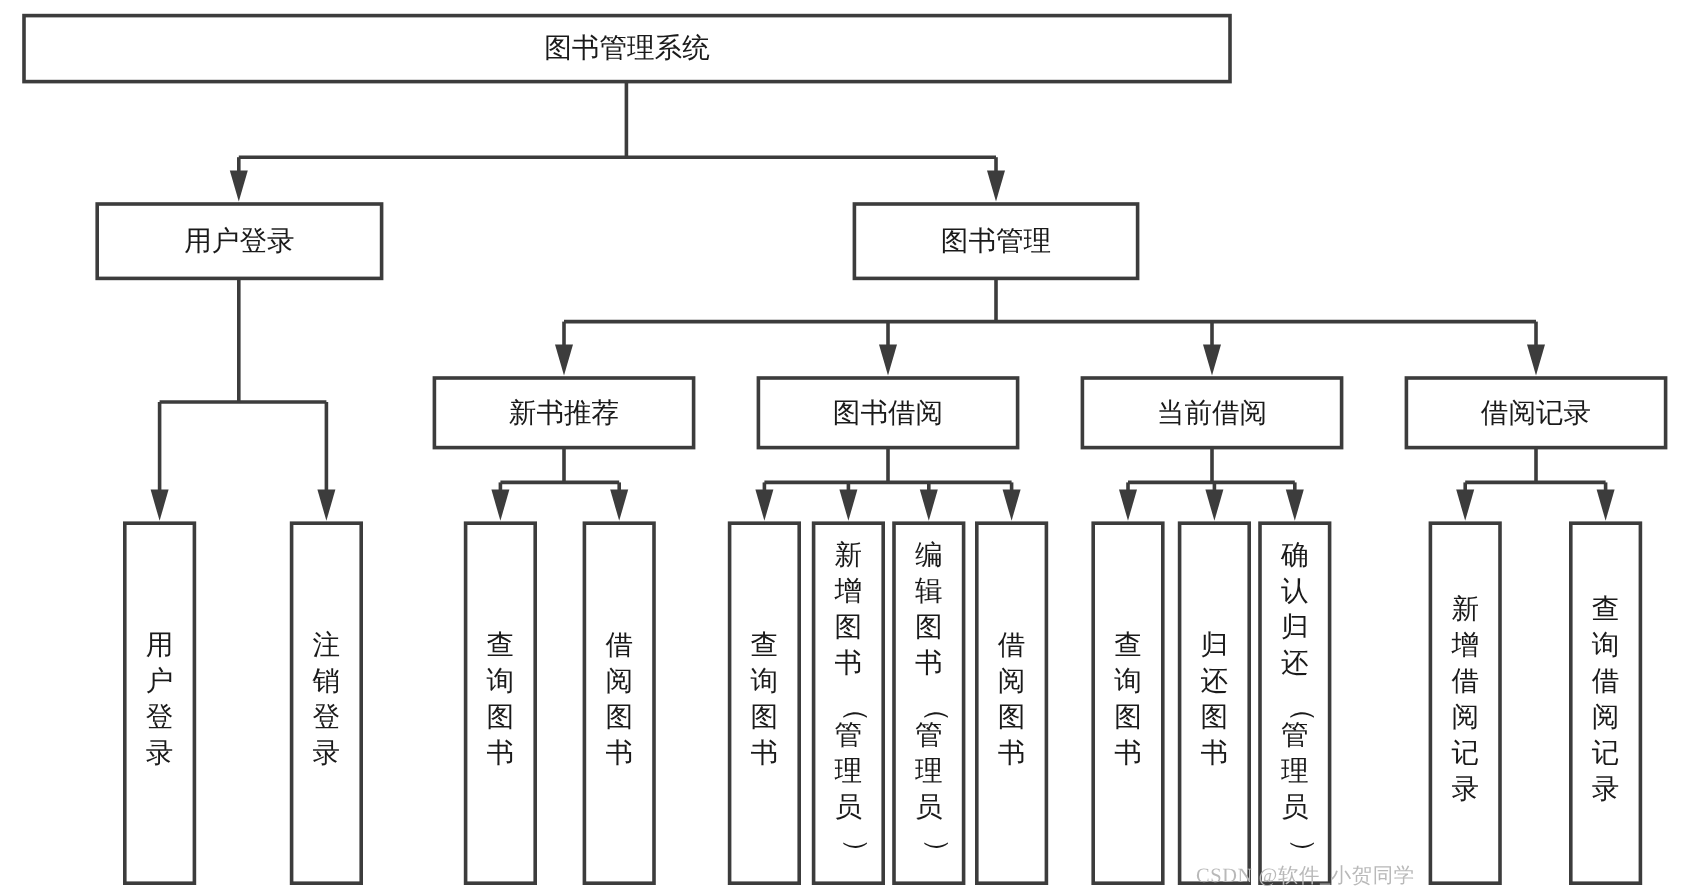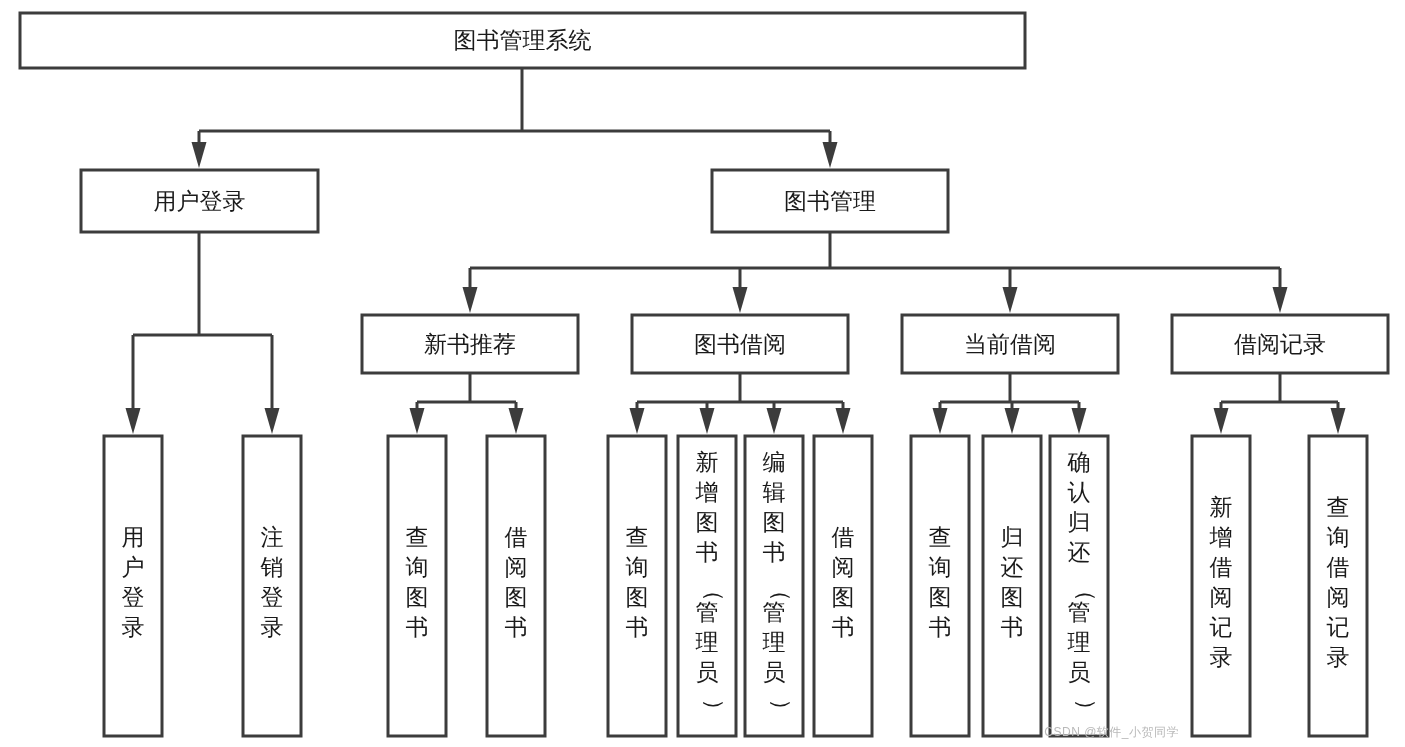--- a/index.html
+++ b/index.html
@@ -55,22 +55,22 @@
     font-family: "DejaVu Sans", "Liberation Sans", sans-serif;
     font-size: 23px;
     fill: #1a1a1a;
     text-anchor: middle;
     white-space: pre;
   }
   .watermark {
     position: absolute;
     right: 8px;
     bottom: 6px;
-    font-family: Liberation Sans, sans-serif;
-    font-size: 12px;
+    font-family: Liberation Serif, serif;
+    font-size: 17px;
     color: #b9b9b9;
     letter-spacing: 0.5px;
     user-select: none;
     pointer-events: none;
   }
 </style>
 </head>
 <body>
 
 <div id="diagram-root">

